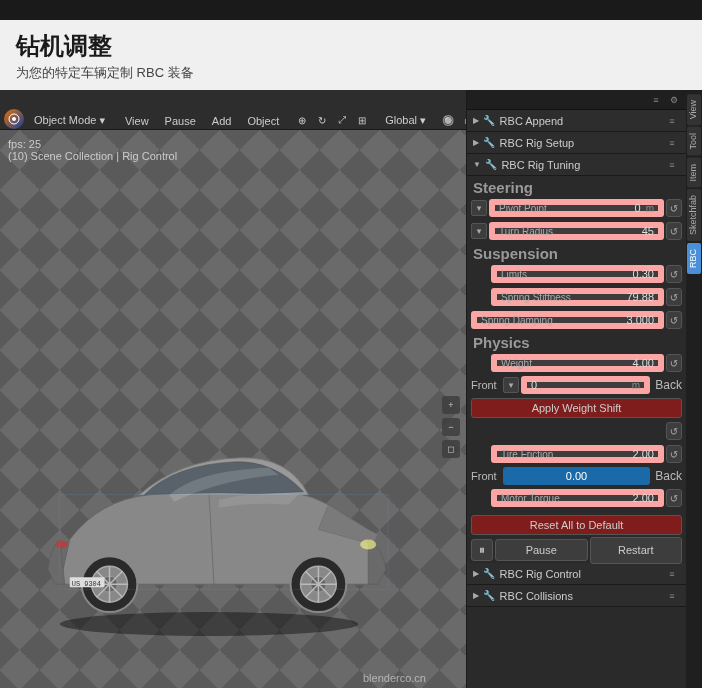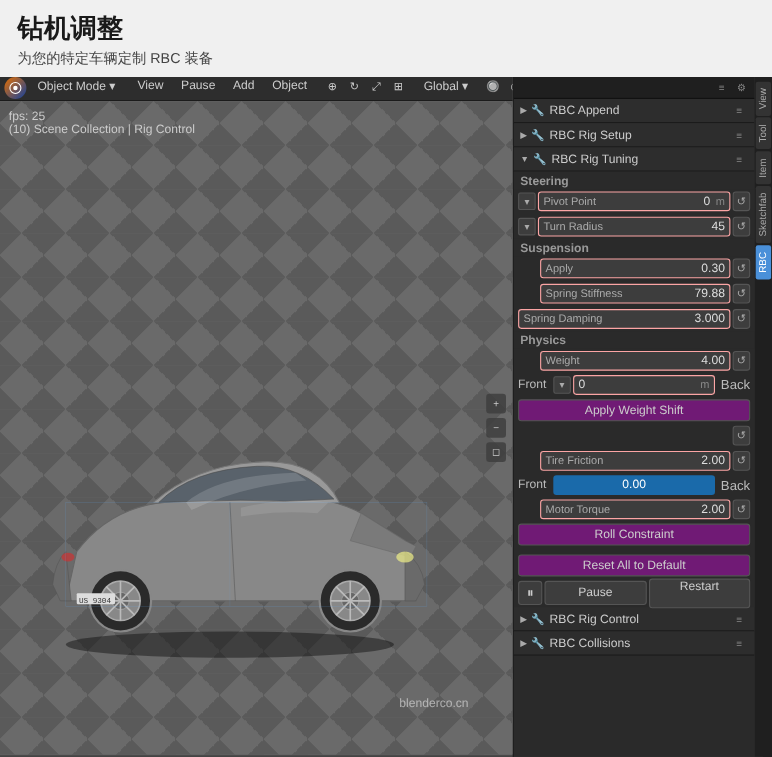--- a/index.html
+++ b/index.html
@@ -7,20 +7,21 @@
       width: 702px;
       height: 688px;
       background: #1a1a1a;
       font-family: Arial, sans-serif;
       overflow: hidden;
     }
 
     .header-area {
       background: #f0f0f0;
       padding: 10px 16px 8px 16px;
+      margin-top: 20px;
     }
 
     .page-title {
       font-size: 24px;
       font-weight: bold;
       color: #1a1a1a;
     }
 
     .page-subtitle {
       font-size: 13px;
@@ -37,24 +38,24 @@
     
     .viewport {
       flex: 1;
       position: relative;
       background: #4a4a4a;
       overflow: hidden;
     }
 
     
     .viewport-toolbar {
-      height: 22px;
+      height: 40px;
       background: #2d2d2d;
       display: flex;
-      align-items: flex-start;
+      align-items: flex-end;
       padding: 0 4px;
       gap: 4px;
       font-size: 11px;
       color: #ccc;
       border-bottom: 1px solid #1a1a1a;
     }
 
     .toolbar-item {
       padding: 2px 6px;
       cursor: pointer;
@@ -208,21 +209,21 @@
       padding: 0 4px;
       gap: 2px;
     }
 
     .prop-row + .prop-row {
       margin-top: 1px;
     }
 
     .prop-field {
       background: #3d3d3d;
-      border: 1px solid #fca5a5;
+      border: 6px solid #fca5a5;
       border-radius: 3px;
       height: 18px;
       display: flex;
       align-items: center;
       justify-content: space-between;
       padding: 0 4px;
       font-size: 11px;
       color: #ddd;
       flex: 1.5;
       cursor: pointer;
@@ -260,21 +261,21 @@
       justify-content: center;
       cursor: pointer;
       font-size: 10px;
       color: #aaa;
       flex-shrink: 0;
     }
 
     
     .section-divider {
       padding: 3px 6px 1px 6px;
-      font-size: 11px;
+      font-size: 15px;
       color: #999;
       font-weight: bold;
       background: #2a2a2a;
     }
 
     
     .front-back-row {
       display: flex;
       align-items: center;
       height: 22px;
@@ -307,21 +308,21 @@
       justify-content: center;
       font-size: 11px;
       color: #fff;
       cursor: pointer;
     }
 
     
     .action-btn {
       margin: 2px 4px;
       height: 20px;
-      background: #701a75;
+      background: #7f1d1d;
       border: 1px solid #555;
       border-radius: 3px;
       display: flex;
       align-items: center;
       justify-content: center;
       font-size: 11px;
       color: #ccc;
       cursor: pointer;
     }
 
@@ -363,21 +364,21 @@
       color: #ccc;
     }
 
     .restart-btn {
       flex: 1;
       height: 27px;
       background: #3d3d3d;
       border: 1px solid #555;
       border-radius: 3px;
       display: flex;
-      align-items: flex-start;
+      align-items: center;
       justify-content: center;
       cursor: pointer;
       font-size: 11px;
       color: #ccc;
     }
 
     .prop-mini-btn {
       width: 16px;
       height: 16px;
       background: #3d3d3d;
@@ -631,21 +632,21 @@
             <span class="field-label">Turn Radius</span>
             <span class="field-value">45</span>
           </div>
           <div class="reset-btn">↺</div>
         </div>
 
         <div class="section-divider">Suspension</div>
 
         <div class="prop-row">
           <div class="prop-field prop-field-wide" style="margin-left:20px;">
-            <span class="field-label">Apply</span>
+            <span class="field-label">Limits</span>
             <span class="field-value">0.30</span>
           </div>
           <div class="reset-btn">↺</div>
         </div>
 
         <div class="prop-row">
           <div class="prop-field prop-field-wide" style="margin-left:20px;">
             <span class="field-label">Spring Stiffness</span>
             <span class="field-value">79.88</span>
           </div>
@@ -704,23 +705,20 @@
         </div>
 
         <div class="prop-row">
           <div class="prop-field prop-field-wide" style="margin-left:20px;">
             <span class="field-label">Motor Torque</span>
             <span class="field-value">2.00</span>
           </div>
           <div class="reset-btn">↺</div>
         </div>
 
-        <div class="action-btn">
-          <span>Roll Constraint</span>
-        </div>
 
         <div style="height: 4px;"></div>
 
         <div class="action-btn">
           <span>Reset All to Default</span>
         </div>
 
         <div class="playback-row">
           <div class="play-btn">⏸</div>
           <div class="pause-btn">

